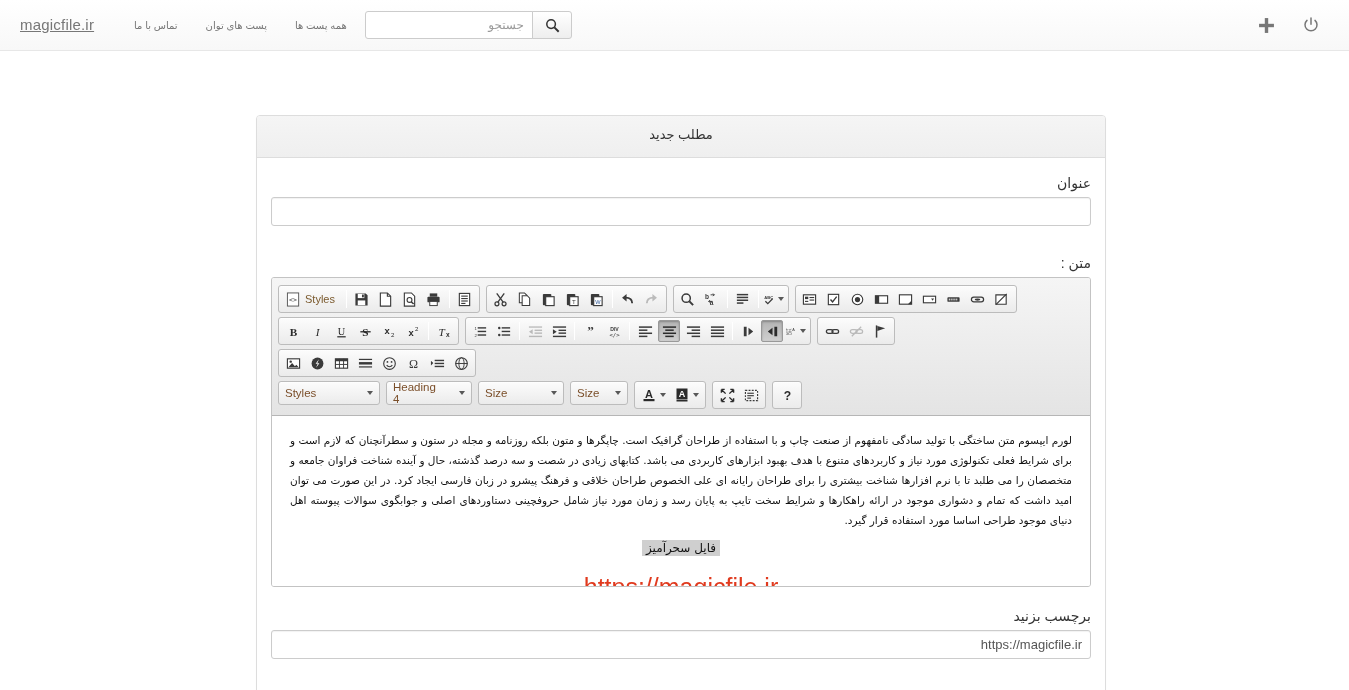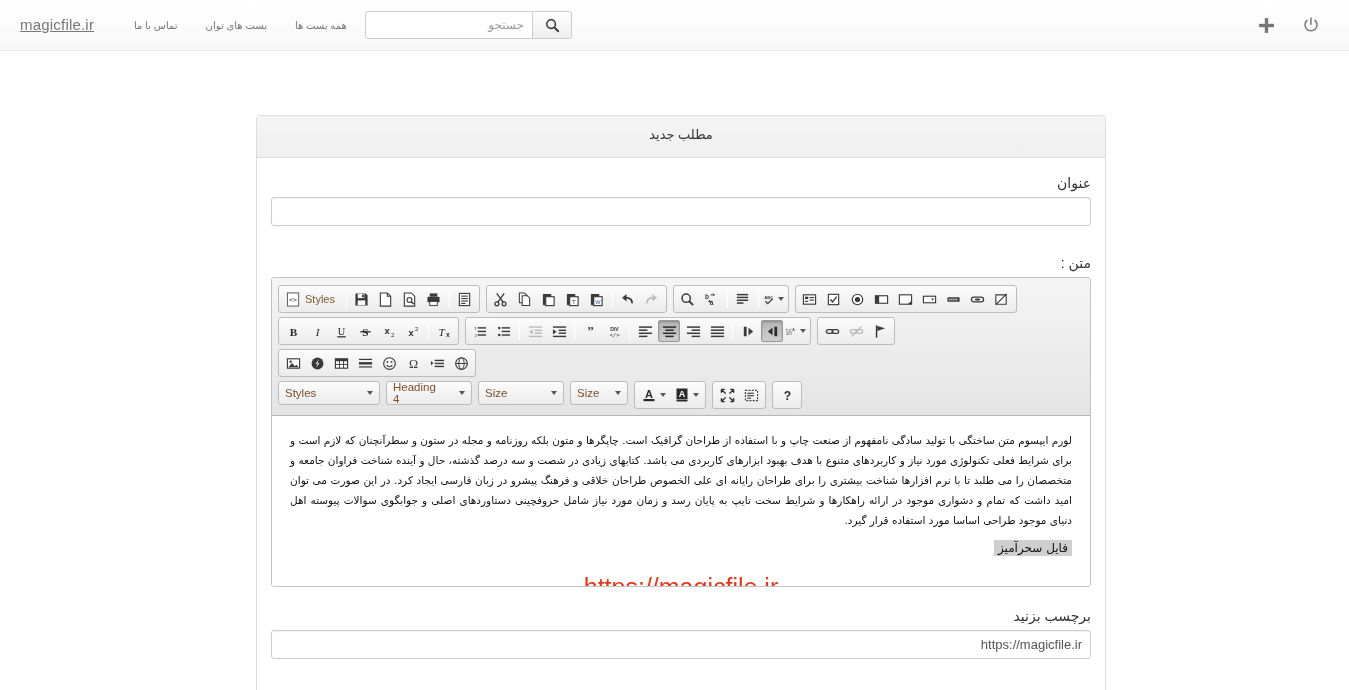--- a/index.html
+++ b/index.html
@@ -159,21 +159,21 @@
     background: #fff; height: 170px; overflow: hidden;
     padding: 14px 18px 0 18px;
     direction: rtl;
   }
   .cke-p {
     margin: 0 0 8px 0;
     font-size: 10.5px; line-height: 20px; color: #111;
     text-align: justify;
     font-family: "DejaVu Sans", "Liberation Sans", sans-serif;
   }
-  .cke-center { text-align: right; }
+  .cke-center { text-align: center; }
   .hl {
     background: #cfcfcf; color: #111; font-size: 12px;
     padding: 1px 4px;
     font-family: "DejaVu Sans", "Liberation Sans", sans-serif;
   }
   .cke-h2 {
     margin: 14px 0 0 0; text-align: center;
     font-size: 25px; font-weight: normal; line-height: 30px;
   }
   .cke-h2 a { color: #e03a1e; text-decoration: underline; direction: ltr; unicode-bidi: embed; }

